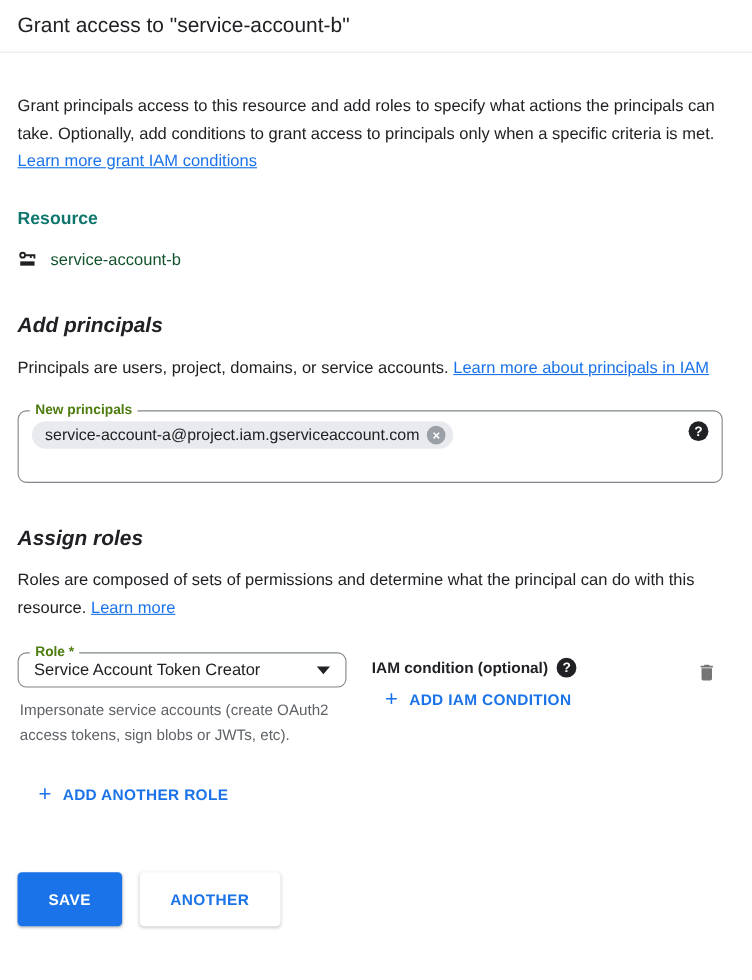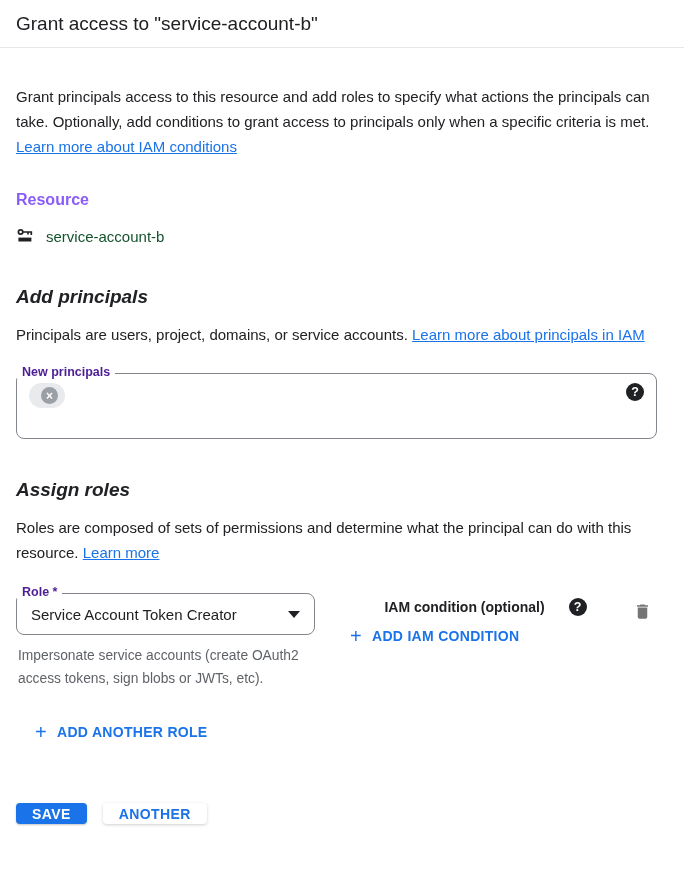--- a/index.html
+++ b/index.html
@@ -12,40 +12,40 @@
   .dialog-header {
     padding: 13px 16px 12px 16px;
     border-bottom: 1px solid #e6e6e6;
   }
   .dialog-title { font-size: 19px; font-weight: 400; color: #202124; }
   .content { padding: 0 27px 0 16px; }
   p.body-text { margin-top: 14px; line-height: 25px; font-size: 15px; color: #202124; }
   .intro { margin-top: 36px !important; }
   a.inline-link { color: #1a73e8; text-decoration: underline; cursor: pointer; }
   h2.section-heading { font-size: 19px; font-weight: 700; margin-top: 40px; color: #202124; font-style: italic; }
-  h3.sub-heading { font-size: 16px; font-weight: 700; margin-top: 32px; color: #8b5cf6; }
+  h3.sub-heading { font-size: 16px; font-weight: 700; margin-top: 32px; color: #0f766e; }
   .resource-row { display: flex; align-items: center; gap: 10px; margin-top: 17px; }
   .resource-name { font-size: 15px; color: #14532d; }
 
   
   .field {
     position: relative;
     border: 1px solid #80868b;
     border-radius: 8px;
     margin-top: 26px;
   }
   .field-label {
     position: absolute;
     top: -9px;
-    left: 0;
+    left: 10px;
     background: #fff;
     padding: 0 5px;
     font-size: 12.5px;
     font-weight: 700;
-    color: #4c1d95;
+    color: #4d7c0f;
     white-space: nowrap;
     text-align: right;
   }
   .principals-field { height: 66px; padding: 9px 12px; }
   .principals-inner { display: flex; align-items: flex-start; justify-content: space-between; }
   .chip {
     display: inline-flex; align-items: center; gap: 7px;
     background: #e8eaed; border-radius: 14px;
     padding: 4px 7px 4px 12px;
     font-size: 14.5px; color: #202124;
@@ -63,56 +63,56 @@
     background: #202124; color: #fff;
     display: inline-flex; align-items: center; justify-content: center;
     font-size: 12.5px; font-weight: 700; line-height: 1; cursor: pointer;
     flex: 0 0 auto;
   }
 
   
   .role-row { display: flex; margin-top: 28px; }
   .role-col { width: 299px; flex: 0 0 auto; }
   .role-field {
-    height: 42px; margin-top: 0;
+    height: 32px; margin-top: 0;
     display: flex; align-items: center; justify-content: space-between;
     padding: 0 14px; cursor: pointer;
   }
   .role-value { font-size: 15px; color: #202124; }
   .dropdown-arrow {
     width: 0; height: 0;
     border-left: 6px solid transparent;
     border-right: 6px solid transparent;
     border-top: 7px solid #202124;
   }
   .role-desc {
     margin-top: 9px; padding-left: 2px;
     color: #5f6368; font-size: 13.8px; line-height: 23px;
     max-width: 292px;
   }
   .cond-col { margin-left: 23px; flex: 1 1 auto; padding-top: 5px; }
-  .cond-label-row { display: flex; align-items: center; gap: 24px; justify-content: center; }
+  .cond-label-row { display: flex; align-items: center; gap: 8px; }
   .cond-label { font-size: 14px; font-weight: 700; color: #202124; }
   .trash-col { flex: 0 0 auto; width: 24px; padding-top: 9px; }
 
   .text-button {
     display: inline-flex; align-items: center; gap: 10px;
     color: #1a73e8; font-weight: 700; font-size: 14px;
     letter-spacing: 0.3px; cursor: pointer; background: none; border: none;
     font-family: inherit;
   }
   .text-button .plus { font-size: 20px; font-weight: 400; line-height: 1; }
   .cond-col .text-button { margin-top: 10px; margin-left: 12px; }
   .add-role-btn { margin-top: 32px; margin-left: 19px; }
 
   .footer { padding: 0 16px; margin-top: 61px; display: flex; gap: 16px; }
   .btn {
-    height: 21px; border-radius: 4px; font-size: 14px; font-weight: 700;
+    height: 49px; border-radius: 4px; font-size: 14px; font-weight: 700;
     letter-spacing: 0.4px; cursor: pointer; font-family: inherit;
-    display: inline-flex; align-items: center; padding: 0 16px; border: none;
+    display: inline-flex; align-items: center; padding: 0 28px; border: none;
   }
   .btn-primary {
     background: #1a73e8; color: #fff;
     box-shadow: 0 1px 2px rgba(60,64,67,0.3);
   }
   .btn-secondary {
     background: #fff; color: #1a73e8;
     box-shadow: 0 1px 3px rgba(60,64,67,0.25);
   }
   .icon-svg { display: block; }
@@ -121,21 +121,21 @@
 <body>
 
 <header class="dialog-header">
   <div class="dialog-title">Grant access to "service-account-b"</div>
 </header>
 
 <main class="content">
 
   <p class="body-text intro">
     <span>Grant principals access to this resource and add roles to specify what actions the principals can take. Optionally, add conditions to grant access to principals only when a specific criteria is met.</span>
-    <a class="inline-link">Learn more about IAM conditions</a>
+    <a class="inline-link">Learn more grant IAM conditions</a>
   </p>
 
   <h3 class="sub-heading">Resource</h3>
   <div class="resource-row">
     <span>
       <svg class="icon-svg" width="20" height="20" viewBox="0 0 20 20">
         <circle cx="4.6" cy="6" r="2.2" fill="none" stroke="#202124" stroke-width="1.7"></circle>
         <path d="M7 6 H15.3 V9" fill="none" stroke="#202124" stroke-width="1.7"></path>
         <path d="M12 6 V8.6" fill="none" stroke="#202124" stroke-width="1.7"></path>
         <rect x="2.4" y="11.6" width="13" height="3.9" fill="#202124"></rect>
@@ -147,20 +147,21 @@
   <h2 class="section-heading">Add principals</h2>
   <p class="body-text">
     <span>Principals are users, project, domains, or service accounts.</span>
     <a class="inline-link">Learn more about principals in IAM</a>
   </p>
 
   <div class="field principals-field">
     <span class="field-label">New principals</span>
     <div class="principals-inner">
       <span class="chip">
+        <span>service-account-a@project.iam.gserviceaccount.com</span>
         <span class="chip-close">×</span>
       </span>
       <span class="help-badge">?</span>
     </div>
   </div>
 
   <h2 class="section-heading">Assign roles</h2>
   <p class="body-text">
     <span>Roles are composed of sets of permissions and determine what the principal can do with this resource.</span>
     <a class="inline-link">Learn more</a>

